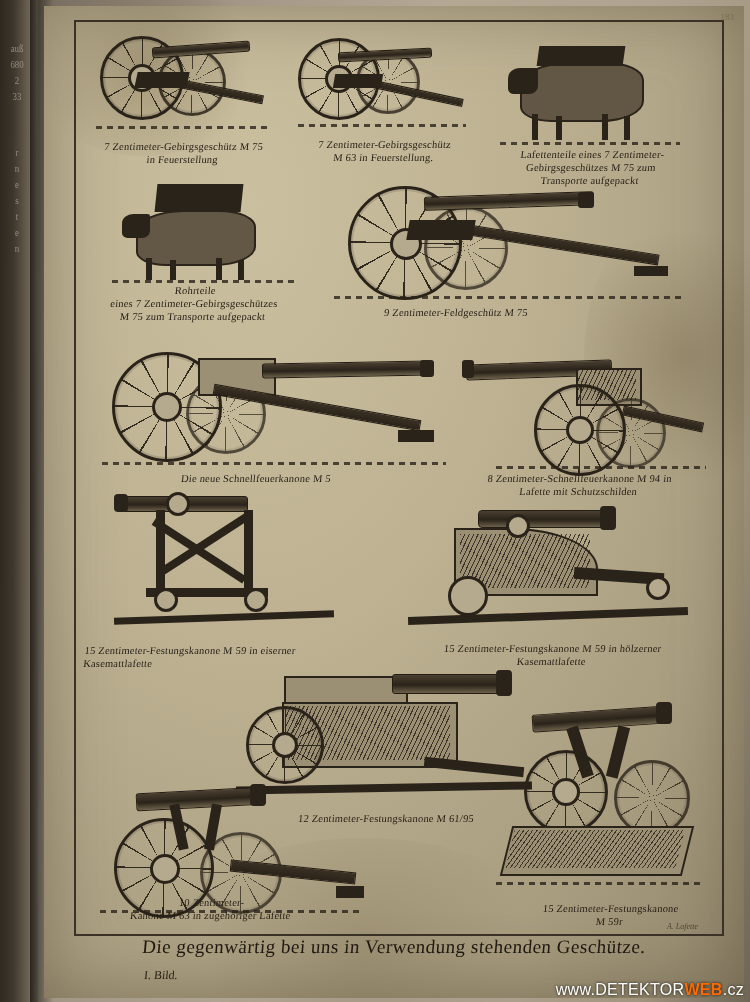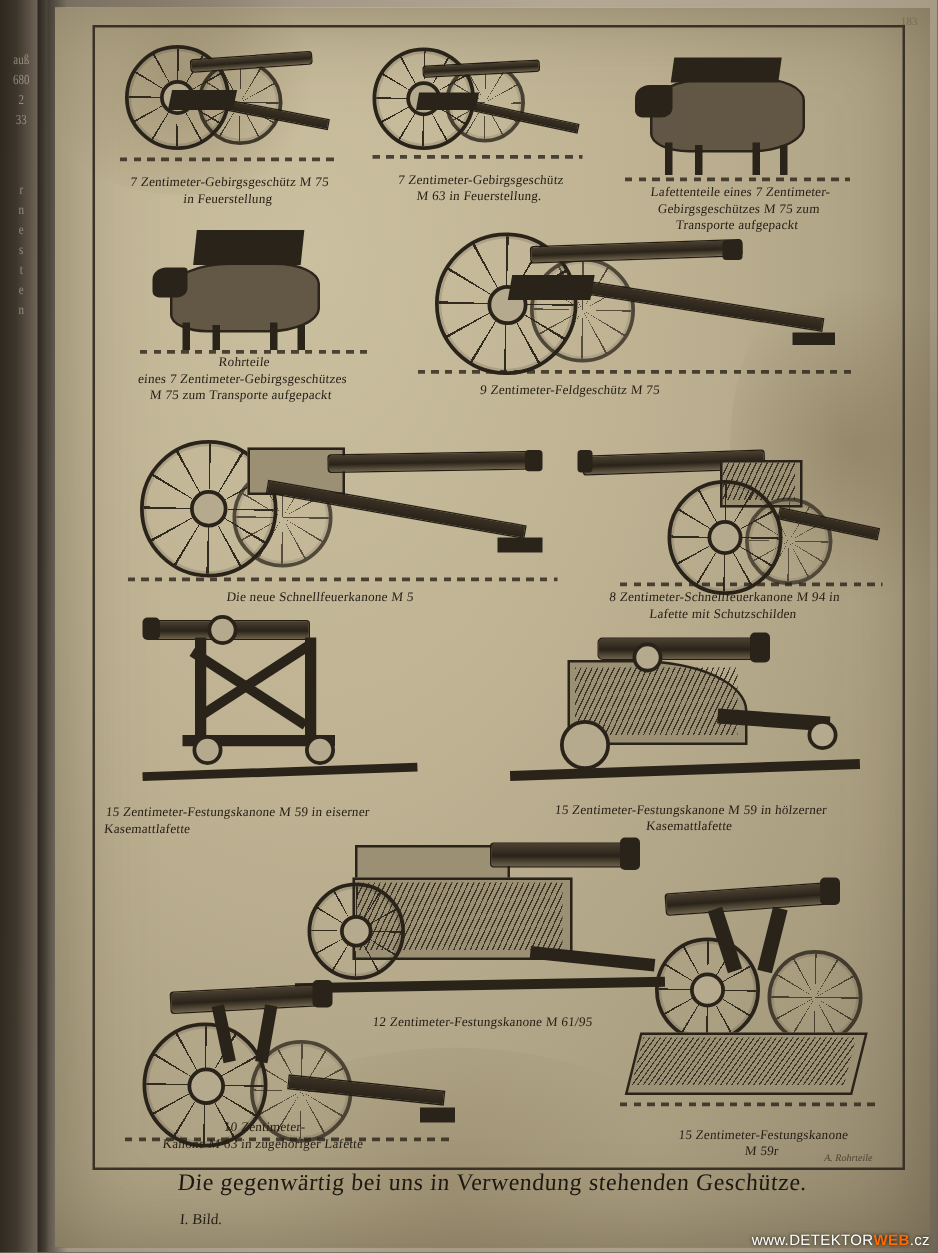--- a/index.html
+++ b/index.html
@@ -70,21 +70,21 @@
   .bildnum{
     position:absolute;left:100px;top:962px;color:#241d14;font-size:12px;
     transform:skewX(-5deg);
   }
   .sign{
     position:absolute;right:46px;top:916px;color:#3a3124;font-size:8px;
     font-style:italic;opacity:.8;
   }
   .wm{
     position:absolute;right:6px;bottom:3px;
-    color:#ffffff;font-size:12px;font-family:"Liberation Sans", sans-serif;
+    color:#ffffff;font-size:16px;font-family:"Liberation Sans", sans-serif;
     text-shadow:0 0 3px rgba(0,0,0,.9);
     letter-spacing:.3px;
   }
   .wm b{color:#ff6a00;font-weight:bold;}
   
   .ink{position:absolute;background:#2a2319;}
   .wheel{
     position:absolute;border-radius:50%;
     border:3px solid #2a2319;
     background:
@@ -339,21 +339,21 @@
         <div class="ink" style="left:236px;top:116px;width:28px;height:12px;"></div>
         <div class="ground" style="left:0px;top:140px;width:262px;"></div>
       </div>
       <div class="cap sk" style="left:10px;top:874px;width:250px;">
         <div>10 Zentimeter-</div>
         <div>Kanone M 63 in zugehöriger Lafette</div>
       </div>
 
     </div>
 
-    <div class="sign">A. Rohrteile</div>
+    <div class="sign">A. Lafette</div>
     <div class="title">Die gegenwärtig bei uns in Verwendung stehenden Geschütze.</div>
     <div class="bildnum">I. Bild.</div>
 
   </div>
 
   <div class="wm">
     <span>www.DETEKTOR</span><b>WEB</b><span>.cz</span>
   </div>
 
 </div>

